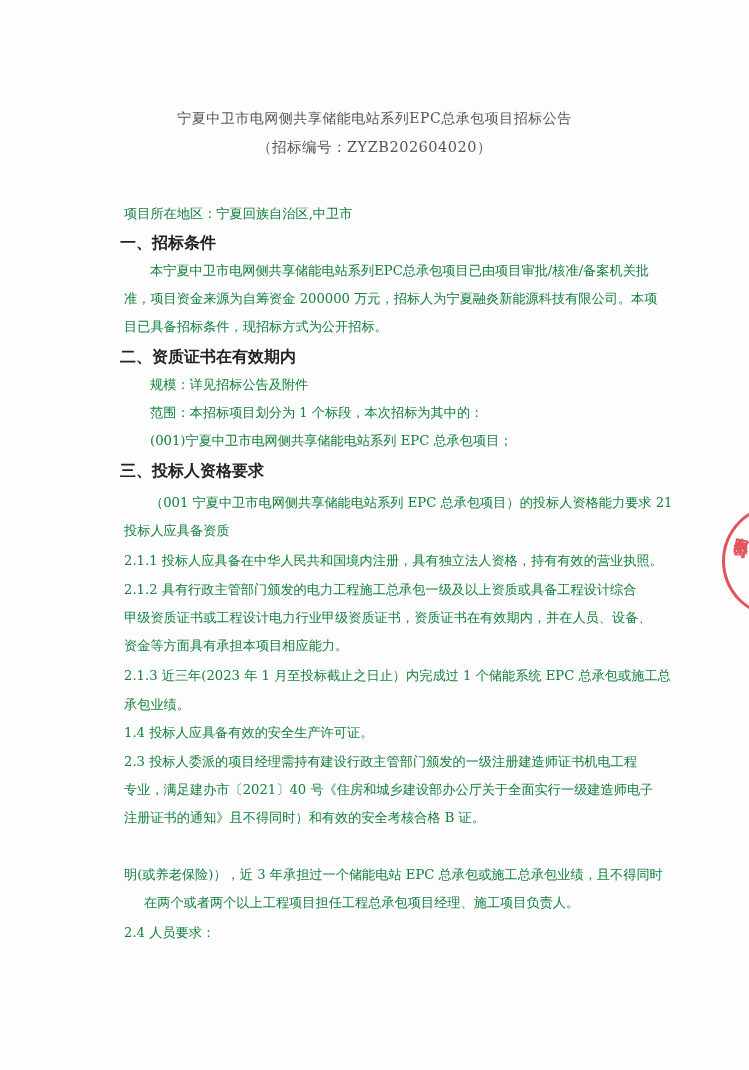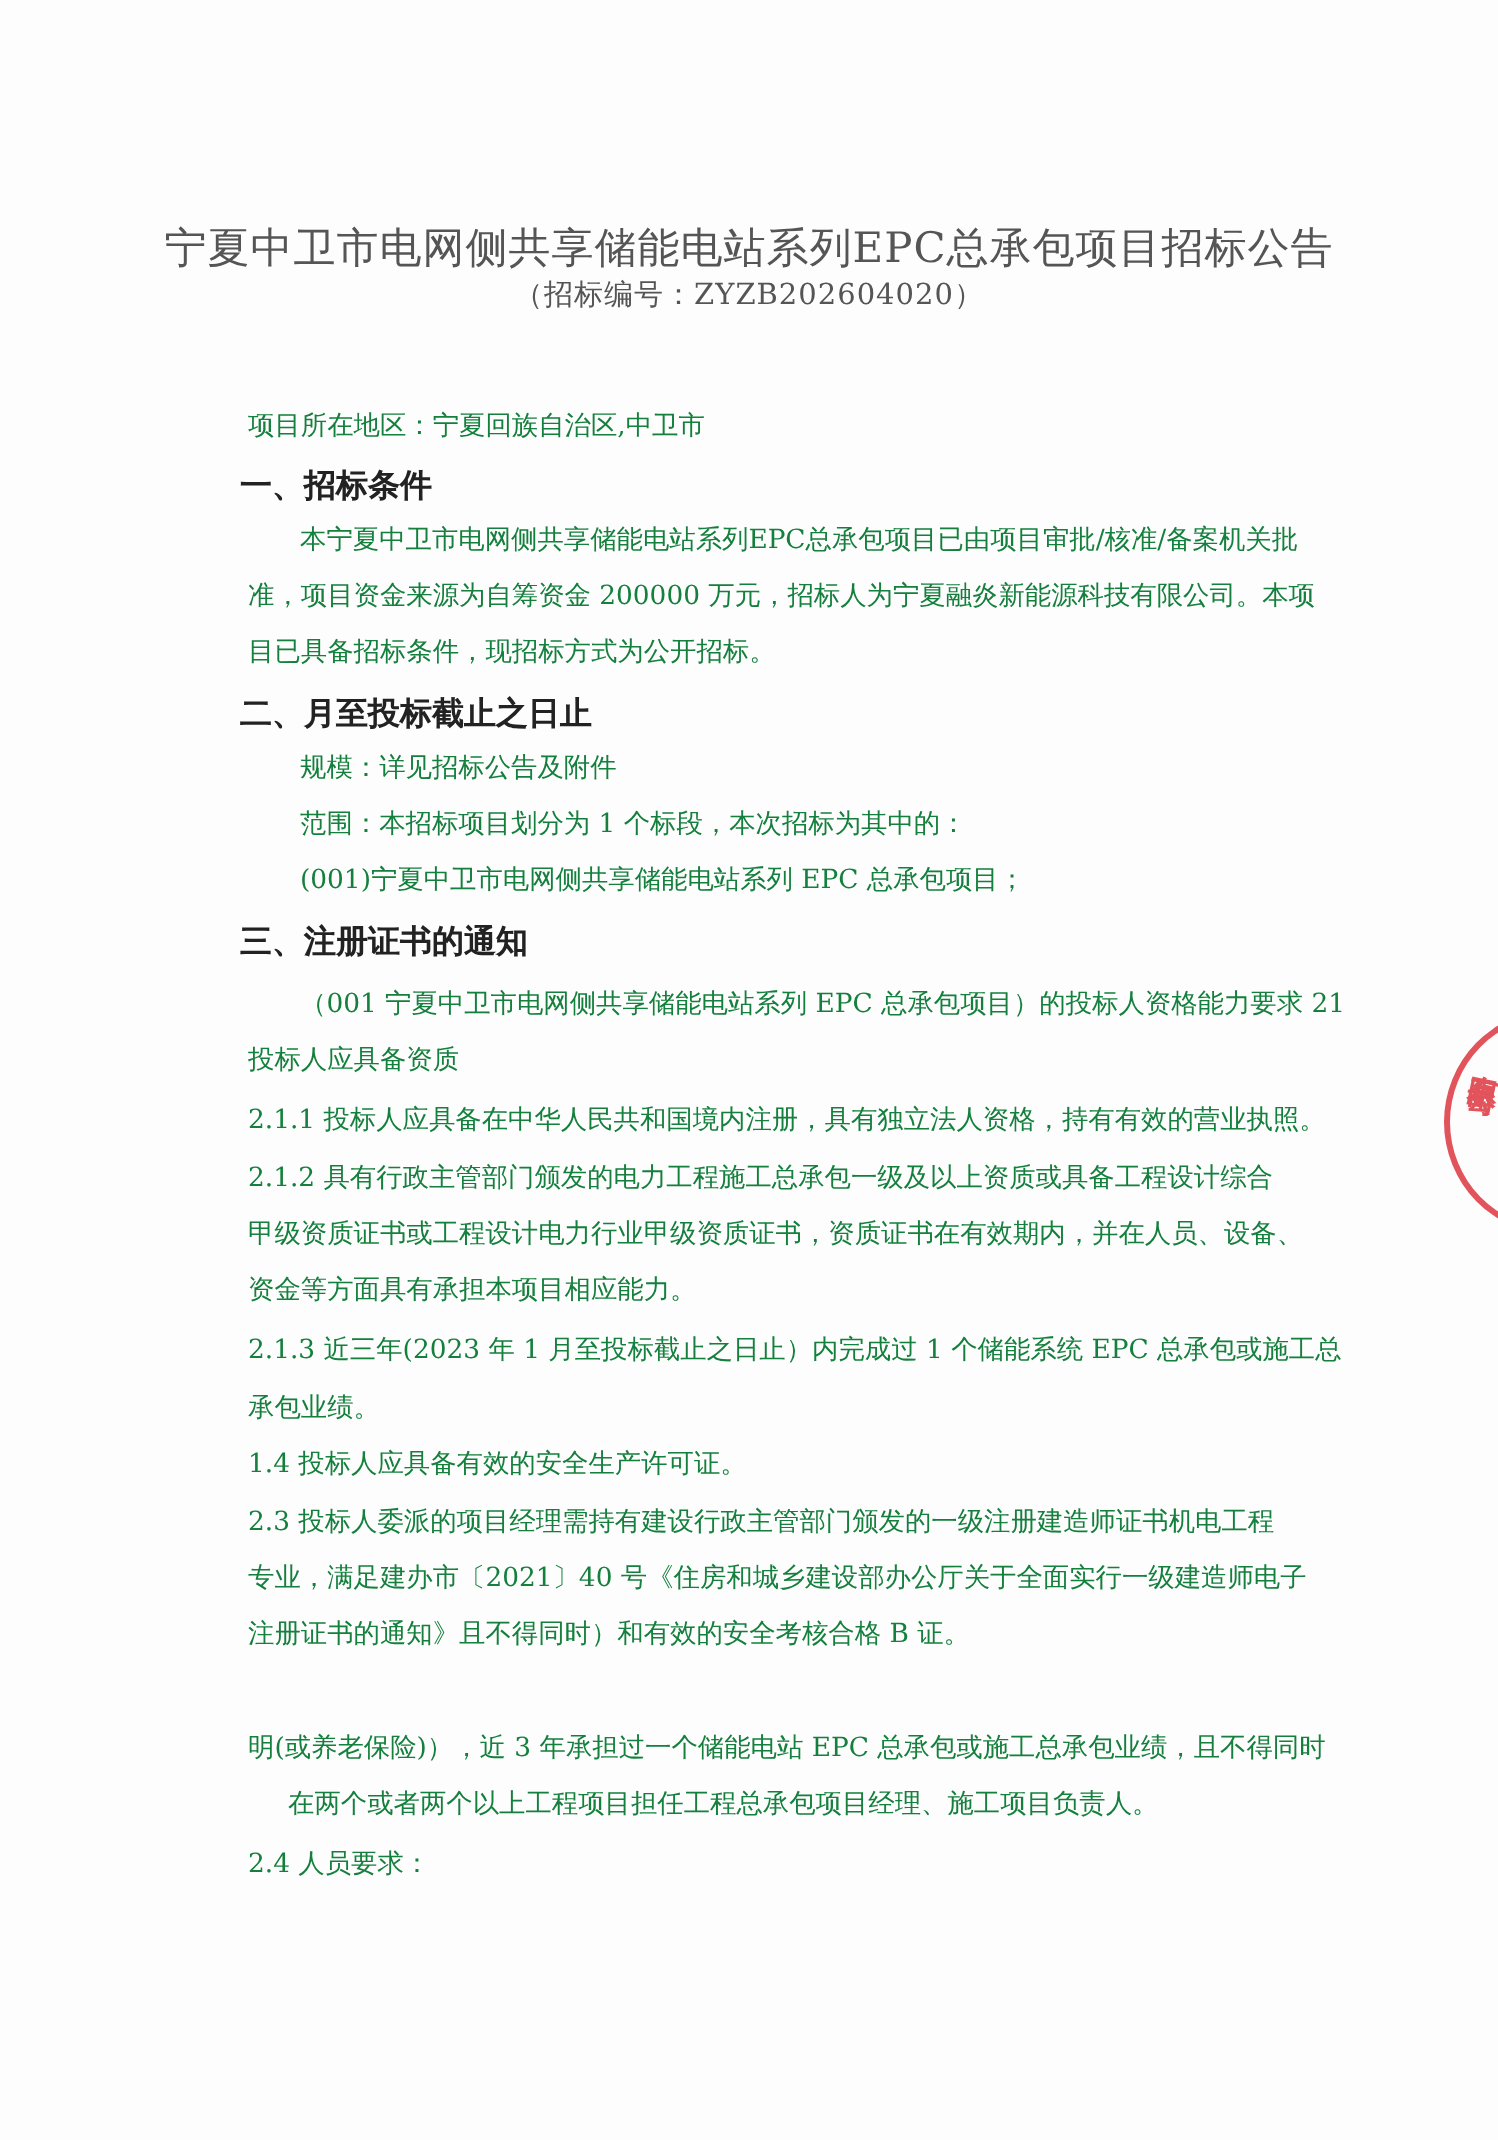--- a/index.html
+++ b/index.html
@@ -5,21 +5,21 @@
   html, body { margin: 0; padding: 0; }
   body {
     width: 749px; height: 1070px; background: #fdfdfd;
     position: relative; overflow: hidden;
     font-family: "DejaVu Serif", "Liberation Serif", serif;
     color: #2a2a2a;
   }
   .page { position: absolute; left: 0; top: 0; width: 749px; height: 1070px; }
   .title {
     position: absolute; left: 0; width: 749px; text-align: center;
-    font-size: 21px; color: #555; letter-spacing: 0.5px;
+    font-size: 14px; color: #555; letter-spacing: 0.5px;
   }
   .line {
     position: absolute; left: 124px; width: 516px;
     font-size: 13.2px; white-space: nowrap; color: #15803d;
     line-height: 18px;
   }
   .indent { left: 150px; width: 490px; }
   .heading {
     position: absolute; left: 120px; font-size: 16px; font-weight: bold;
     color: #222; white-space: nowrap; line-height: 20px;
@@ -44,26 +44,26 @@
   <div class="title" style="top:110px;">宁夏中卫市电网侧共享储能电站系列EPC总承包项目招标公告</div>
   <div class="title" style="top:138px; font-size:14.5px;">（招标编号：ZYZB202604020）</div>
 
   <div class="line" style="top:205px;">项目所在地区：宁夏回族自治区,中卫市</div>
 
   <div class="heading" style="top:233px;">一、招标条件</div>
   <div class="line indent" style="top:262px; left:150px;text-align:right;">本宁夏中卫市电网侧共享储能电站系列EPC总承包项目已由项目审批/核准/备案机关批</div>
   <div class="line" style="top:290px;">准，项目资金来源为自筹资金 200000 万元，招标人为宁夏融炎新能源科技有限公司。本项</div>
   <div class="line" style="top:318px;">目已具备招标条件，现招标方式为公开招标。</div>
 
-  <div class="heading" style="top:347px;">二、月至投标截止之日止</div>
+  <div class="heading" style="top:347px;">二、资质证书在有效期内</div>
   <div class="line indent" style="top:376px;">规模：详见招标公告及附件</div>
   <div class="line indent" style="top:404px;">范围：本招标项目划分为 1 个标段，本次招标为其中的：</div>
   <div class="line indent" style="top:432px;">(001)宁夏中卫市电网侧共享储能电站系列 EPC 总承包项目；</div>
 
-  <div class="heading" style="top:461px;">三、注册证书的通知</div>
+  <div class="heading" style="top:461px;">三、投标人资格要求</div>
   <div class="line indent" style="top:494px;">（001 宁夏中卫市电网侧共享储能电站系列 EPC 总承包项目）的投标人资格能力要求 21</div>
   <div class="line" style="top:522px;">投标人应具备资质</div>
   <div class="line" style="top:552px;">2.1.1 投标人应具备在中华人民共和国境内注册，具有独立法人资格，持有有效的营业执照。</div>
   <div class="line" style="top:581px;">2.1.2 具有行政主管部门颁发的电力工程施工总承包一级及以上资质或具备工程设计综合</div>
   <div class="line" style="top:637px;">资金等方面具有承担本项目相应能力。</div>
   <div class="line" style="top:609px;">甲级资质证书或工程设计电力行业甲级资质证书，资质证书在有效期内，并在人员、设备、</div>
   <div class="line" style="top:667px;">2.1.3 近三年(2023 年 1 月至投标截止之日止）内完成过 1 个储能系统 EPC 总承包或施工总</div>
   <div class="line" style="top:696px;">承包业绩。</div>
   <div class="line" style="top:724px;">1.4 投标人应具备有效的安全生产许可证。</div>
   <div class="line" style="top:753px;">2.3 投标人委派的项目经理需持有建设行政主管部门颁发的一级注册建造师证书机电工程</div>

